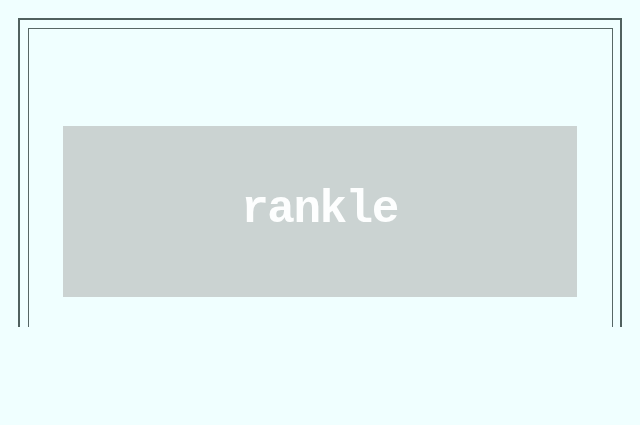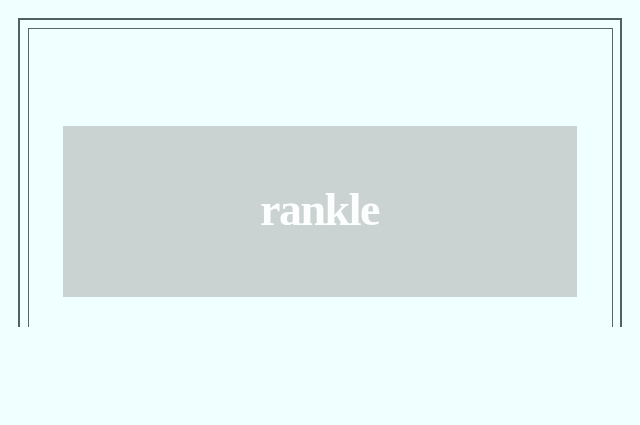--- a/index.html
+++ b/index.html
@@ -6,21 +6,21 @@
     margin: 0;
     padding: 0;
     background: #f0ffff;
   }
   .canvas {
     position: relative;
     width: 640px;
     height: 327px;
     background: #f0ffff;
     overflow: hidden;
-    font-family: Liberation Serif, serif;
+    font-family: Liberation Mono, monospace;
   }
   .outer-frame {
     position: absolute;
     left: 18px;
     top: 18px;
     width: 604px;
     height: 388px;
     border: 2.5px solid #50615f;
     box-sizing: border-box;
   }

